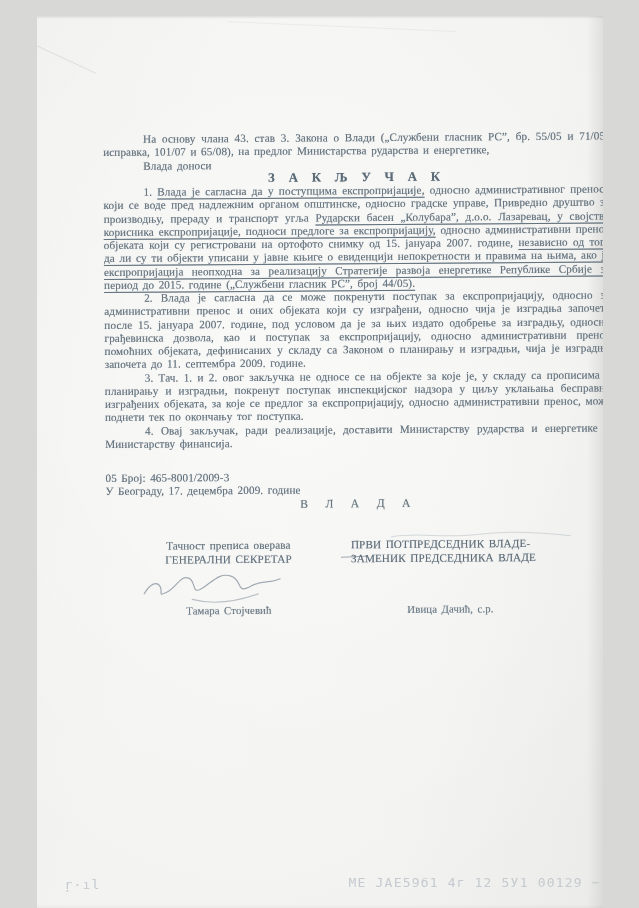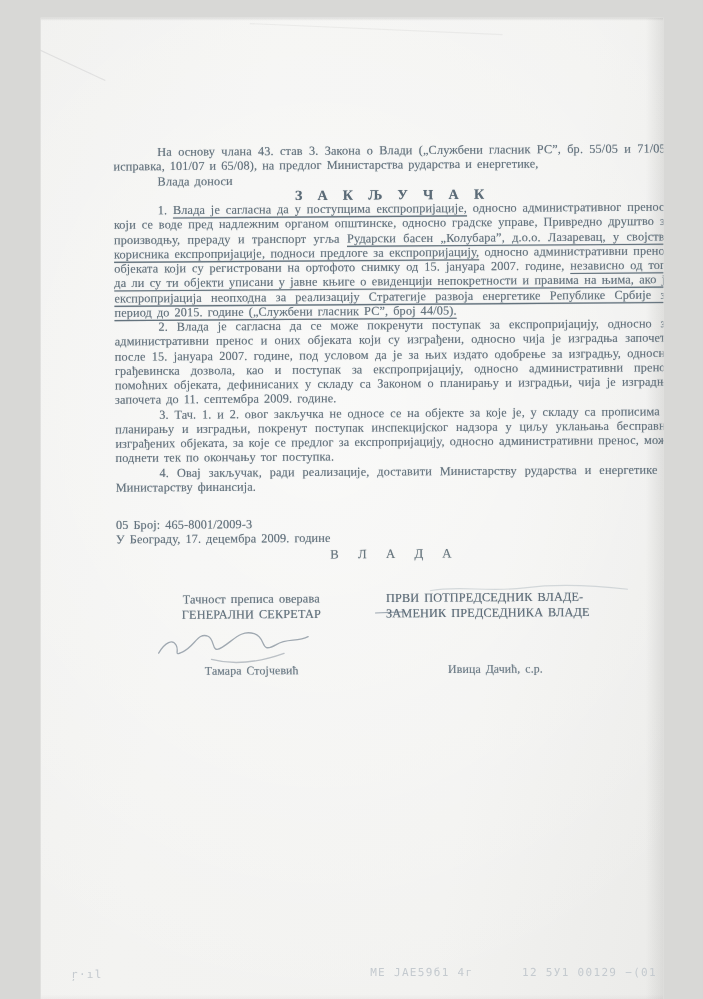--- a/index.html
+++ b/index.html
@@ -55,25 +55,25 @@
   .sig-name { display: block; margin-top: 37px; font-size: 10.8px; color: #6e7d88; text-indent: 0; }
   .sig-right .sig-name { padding-left: 56px; }
   .cert-dash { position: absolute; right: -16px; top: 19px; width: 26px; height: 0;
     border-top: 1.2px solid #8794a0; transform: rotate(-2deg); opacity: 0.8; }
   .hand-sign { position: absolute; left: 28px; top: 27px; opacity: 0.8; }
   .artifact-wave { position: absolute; left: 38px; top: -8px; opacity: 0.45; }
 
   .scan-footer span {
     position: absolute;
     font-family: "DejaVu Sans Mono", monospace;
-    font-size: 10px; letter-spacing: 1.2px;
+    font-size: 13px; letter-spacing: 1.2px;
     color: #c4cacf; filter: blur(0.4px); white-space: nowrap;
   }
   .sf-left  { left: 28px;  bottom: 32px; }
-  .sf-mid   { left: 300px; bottom: 34px; }
+  .sf-mid   { left: 312px; bottom: 34px; }
   .sf-right { left: 438px; bottom: 34px; }
 
   .bottom-shade { position:absolute; left:0; right:0; bottom:8px; height:12px;
     background: linear-gradient(180deg, rgba(0,0,0,0), rgba(140,110,125,0.18)); }
   .pink-line { position:absolute; left:0; right:0; bottom:7px; height:2px;
     background:#c5a8b2; opacity:0.65; }
   .black-strip { position:absolute; left:0; right:0; bottom:0; height:7px; background:#14141a; }
 </style>
 </head>
 <body>

